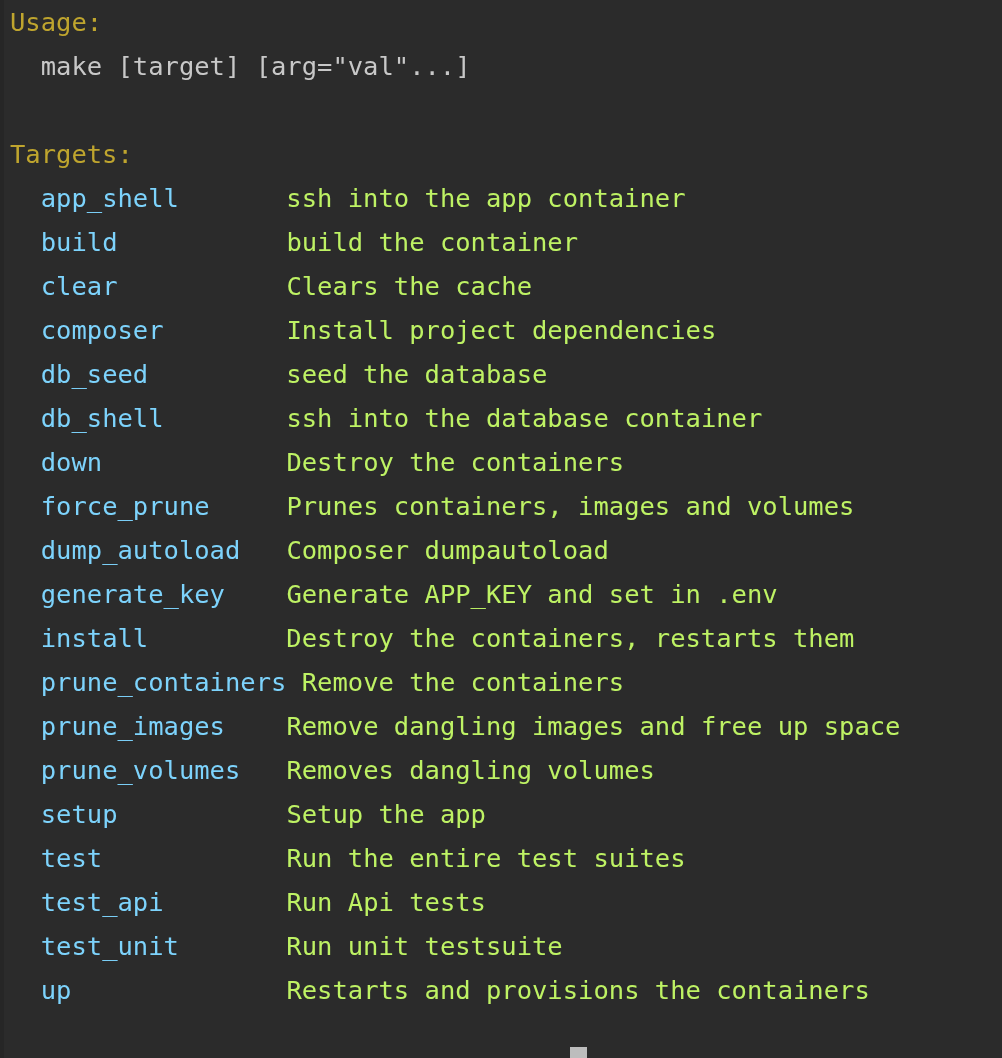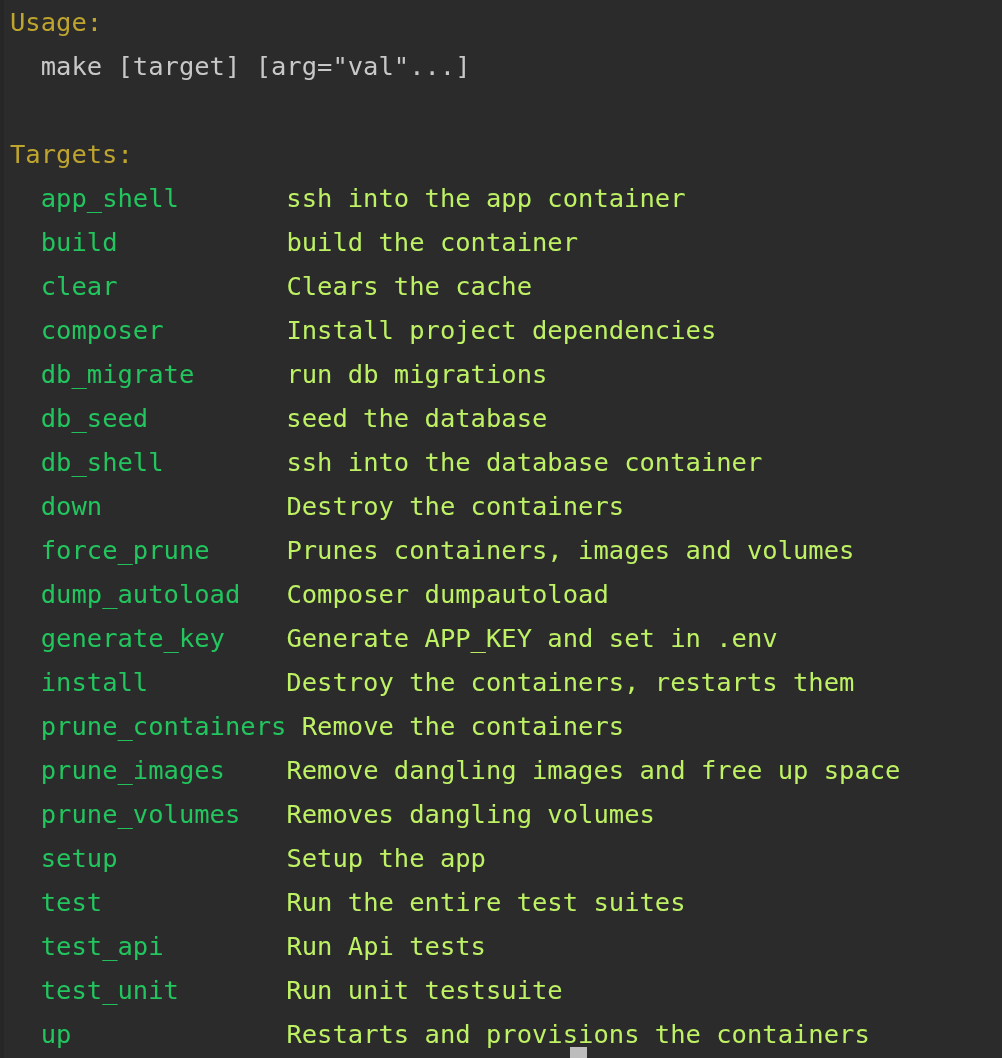--- a/index.html
+++ b/index.html
@@ -60,21 +60,21 @@
   .target-row {
     height: 44px;
     line-height: 44px;
     font-size: 25.5px;
     white-space: pre;
     padding-left: 10px;
     box-sizing: border-box;
   }
   .target-indent { color: transparent; }
   .target-name {
-    color: #22c55e;
+    color: #7dd3fc;
   }
   .target-desc {
     color: #bef264;
   }
 
   
   #prompt-line {
     position: absolute;
     left: 10px;
     top: 1046px;
@@ -109,21 +109,20 @@
 
     <div class="term-line blank"></div>
 
     <div class="term-line heading">Targets:</div>
 
     <div id="targets-list">
         <div class="target-row"><span class="target-indent">  </span><span class="target-name">app_shell</span><span class="target-indent">       </span><span class="target-desc">ssh into the app container</span></div>
         <div class="target-row"><span class="target-indent">  </span><span class="target-name">build</span><span class="target-indent">           </span><span class="target-desc">build the container</span></div>
         <div class="target-row"><span class="target-indent">  </span><span class="target-name">clear</span><span class="target-indent">           </span><span class="target-desc">Clears the cache</span></div>
         <div class="target-row"><span class="target-indent">  </span><span class="target-name">composer</span><span class="target-indent">        </span><span class="target-desc">Install project dependencies</span></div>
-        <div class="target-row"><span class="target-indent">  </span><span class="target-name">db_migrate</span><span class="target-indent">      </span><span class="target-desc">run db migrations</span></div>
         <div class="target-row"><span class="target-indent">  </span><span class="target-name">db_seed</span><span class="target-indent">         </span><span class="target-desc">seed the database</span></div>
         <div class="target-row"><span class="target-indent">  </span><span class="target-name">db_shell</span><span class="target-indent">        </span><span class="target-desc">ssh into the database container</span></div>
         <div class="target-row"><span class="target-indent">  </span><span class="target-name">down</span><span class="target-indent">            </span><span class="target-desc">Destroy the containers</span></div>
         <div class="target-row"><span class="target-indent">  </span><span class="target-name">force_prune</span><span class="target-indent">     </span><span class="target-desc">Prunes containers, images and volumes</span></div>
         <div class="target-row"><span class="target-indent">  </span><span class="target-name">dump_autoload</span><span class="target-indent">   </span><span class="target-desc">Composer dumpautoload</span></div>
         <div class="target-row"><span class="target-indent">  </span><span class="target-name">generate_key</span><span class="target-indent">    </span><span class="target-desc">Generate APP_KEY and set in .env</span></div>
         <div class="target-row"><span class="target-indent">  </span><span class="target-name">install</span><span class="target-indent">         </span><span class="target-desc">Destroy the containers, restarts them</span></div>
         <div class="target-row"><span class="target-indent">  </span><span class="target-name">prune_containers</span><span class="target-indent"> </span><span class="target-desc">Remove the containers</span></div>
         <div class="target-row"><span class="target-indent">  </span><span class="target-name">prune_images</span><span class="target-indent">    </span><span class="target-desc">Remove dangling images and free up space</span></div>
         <div class="target-row"><span class="target-indent">  </span><span class="target-name">prune_volumes</span><span class="target-indent">   </span><span class="target-desc">Removes dangling volumes</span></div>

